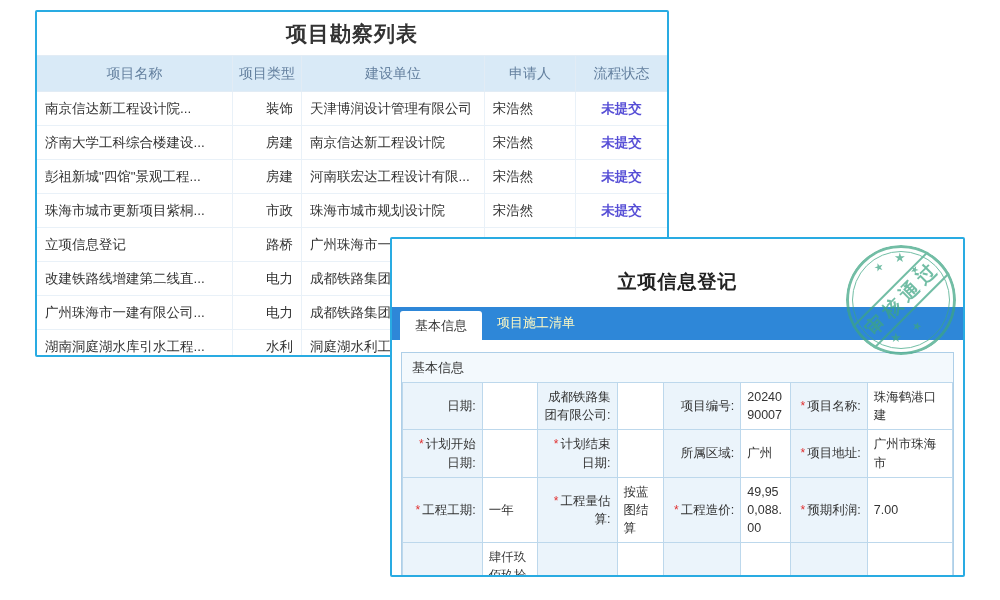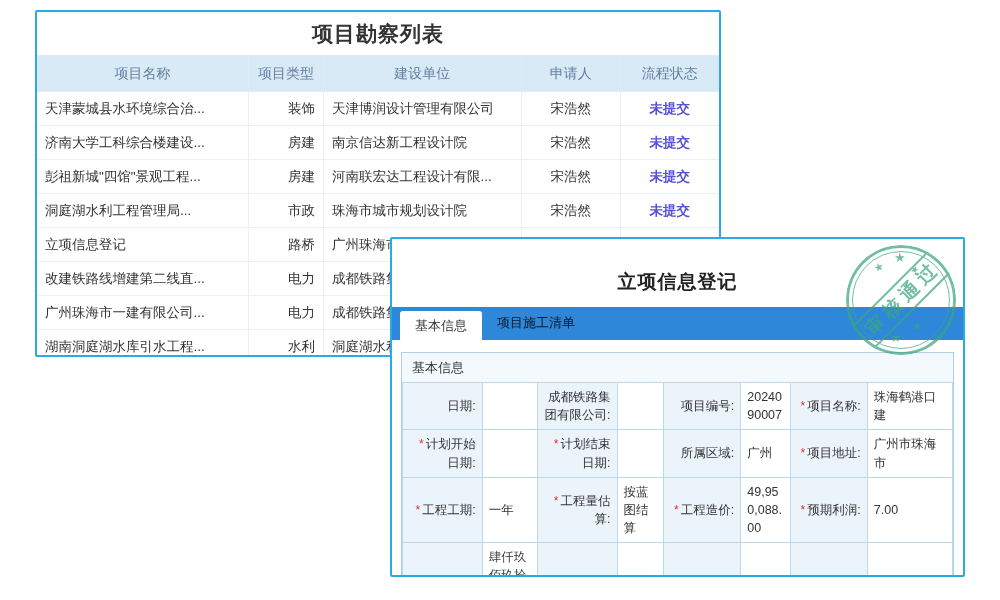--- a/index.html
+++ b/index.html
@@ -1,45 +1,45 @@
 <!DOCTYPE html>
 <html style="--accent: #29abe2; --tabblue: #2e87d8; --link: #3e8ed8; --stamp: #3da583;"><head>
 <meta charset="utf-8">
 <style>
   * { margin:0; padding:0; box-sizing:border-box; }
   html,body { width:1000px; height:600px; background:#fff; overflow:hidden;
               font-family:"Liberation Sans","DejaVu Sans",sans-serif; }
 
   
-  .list-panel { position:absolute; left:35px; top:10px; width:686px; height:347px;
+  .list-panel { position:absolute; left:35px; top:10px; width:634px; height:347px;
                 background:#fff; border:2px solid var(--accent,#29abe2); border-radius:2px;
                 overflow:hidden; z-index:1; }
   .list-title { text-align:center; font-size:21px; font-weight:bold; color:#333;
                 padding:8px 0 7px; letter-spacing:1px; }
   table.list { width:100%; border-collapse:collapse; table-layout:fixed; }
   table.list th { background:#d9eaf7; color:#64809f; font-weight:normal; font-size:14px;
                   height:36px; border:1px solid #e2ecf5; border-left:none; }
   table.list th:last-child { border-right:none; }
   table.list td { height:34px; font-size:13.5px; border:1px solid #e9f1f8; border-left:none;
                   padding:0 8px; color:#333; overflow:hidden; white-space:nowrap; }
   table.list td:last-child { border-right:none; }
   td.c-name { color:var(--link,#3e8ed8); text-align:left; cursor:pointer; }
   td.c-type { text-align:right; }
   td.c-unit { text-align:left; }
-  td.c-appl { text-align:center; color:var(--link,#3e8ed8); }
+  td.c-appl { text-align:left; color:var(--link,#3e8ed8); }
   td.c-stat { text-align:center;font-weight:bold; }
 
   
   .form-panel { position:absolute; left:390px; top:237px; width:575px; height:340px;
                 background:#fff; border:2px solid var(--accent,#29abe2); border-radius:2px;
                 overflow:hidden; z-index:2; }
   .form-title { text-align:center; font-size:19px; font-weight:bold; color:#222;
                 padding:14px 0 12px; letter-spacing:1px;margin-top:16px; }
   .tabbar { background:var(--tabblue,#2e87d8); height:33px; display:flex; align-items:flex-end; }
-  .tab { font-size:13px; color:#0f172a; padding:8px 15px; cursor:pointer; }
+  .tab { font-size:13px; color:#fef9c3; padding:8px 15px; cursor:pointer; }
   .tab.active { background:#fff; color:#333; border-radius:3px 3px 0 0; margin-left:8px;
                 height:29px; display:flex; align-items:center; }
   .fieldset { margin:12px 9px 0; border:1px solid #aecfe8; background:#f3f9fd; }
   .section-hd { font-size:13px; color:#333; padding:6px 10px 5px; }
   table.form { width:100%; border-collapse:collapse; table-layout:fixed; }
   table.form td { border:1px solid #bdd8ec; font-size:12.5px; color:#333;
                   padding:5px 6px; vertical-align:middle; word-break:break-all; line-height:1.45; }
   td.f-label { background:#ebf4fb; text-align:right; }
   td.f-value { background:#fff; text-align:left; }
   .req { color:#e03131; margin-right:2px; font-size:12px; }
@@ -75,42 +75,42 @@
         <tr id="list-head-row">
           <th>项目名称</th>
           <th>项目类型</th>
           <th>建设单位</th>
           <th>申请人</th>
           <th>流程状态</th>
         </tr>
       </thead>
     <tbody id="list-body">
         <tr>
-          <td class="c-name">天津蒙城县水环境综合治...</td>
+          <td class="c-name">南京信达新工程设计院...</td>
           <td class="c-type">装饰</td>
           <td class="c-unit">天津博润设计管理有限公司</td>
           <td class="c-appl">宋浩然</td>
           <td class="c-stat" style="color: rgb(87, 79, 214);">未提交</td>
         </tr>
         <tr>
           <td class="c-name">济南大学工科综合楼建设...</td>
           <td class="c-type">房建</td>
           <td class="c-unit">南京信达新工程设计院</td>
           <td class="c-appl">宋浩然</td>
           <td class="c-stat" style="color: rgb(87, 79, 214);">未提交</td>
         </tr>
         <tr>
           <td class="c-name">彭祖新城"四馆"景观工程...</td>
           <td class="c-type">房建</td>
           <td class="c-unit">河南联宏达工程设计有限...</td>
           <td class="c-appl">宋浩然</td>
           <td class="c-stat" style="color: rgb(87, 79, 214);">未提交</td>
         </tr>
         <tr>
-          <td class="c-name">洞庭湖水利工程管理局...</td>
+          <td class="c-name">珠海市城市更新项目紫桐...</td>
           <td class="c-type">市政</td>
           <td class="c-unit">珠海市城市规划设计院</td>
           <td class="c-appl">宋浩然</td>
           <td class="c-stat" style="color: rgb(87, 79, 214);">未提交</td>
         </tr>
         <tr>
           <td class="c-name">立项信息登记</td>
           <td class="c-type">路桥</td>
           <td class="c-unit">广州珠海市一建有限公司</td>
           <td class="c-appl">招广先</td>

